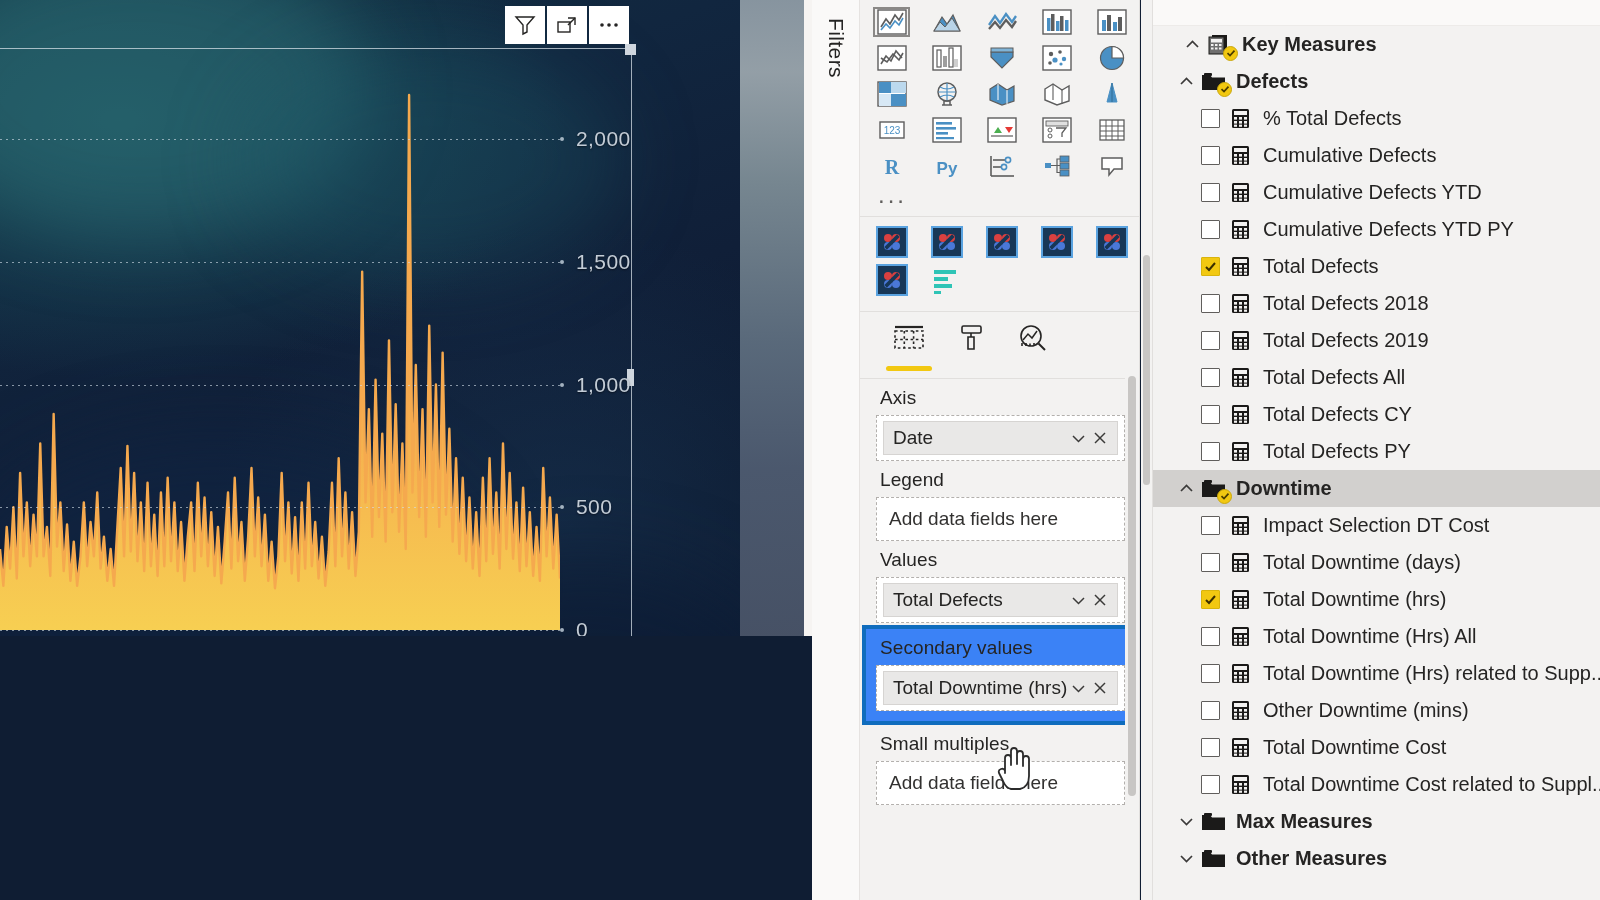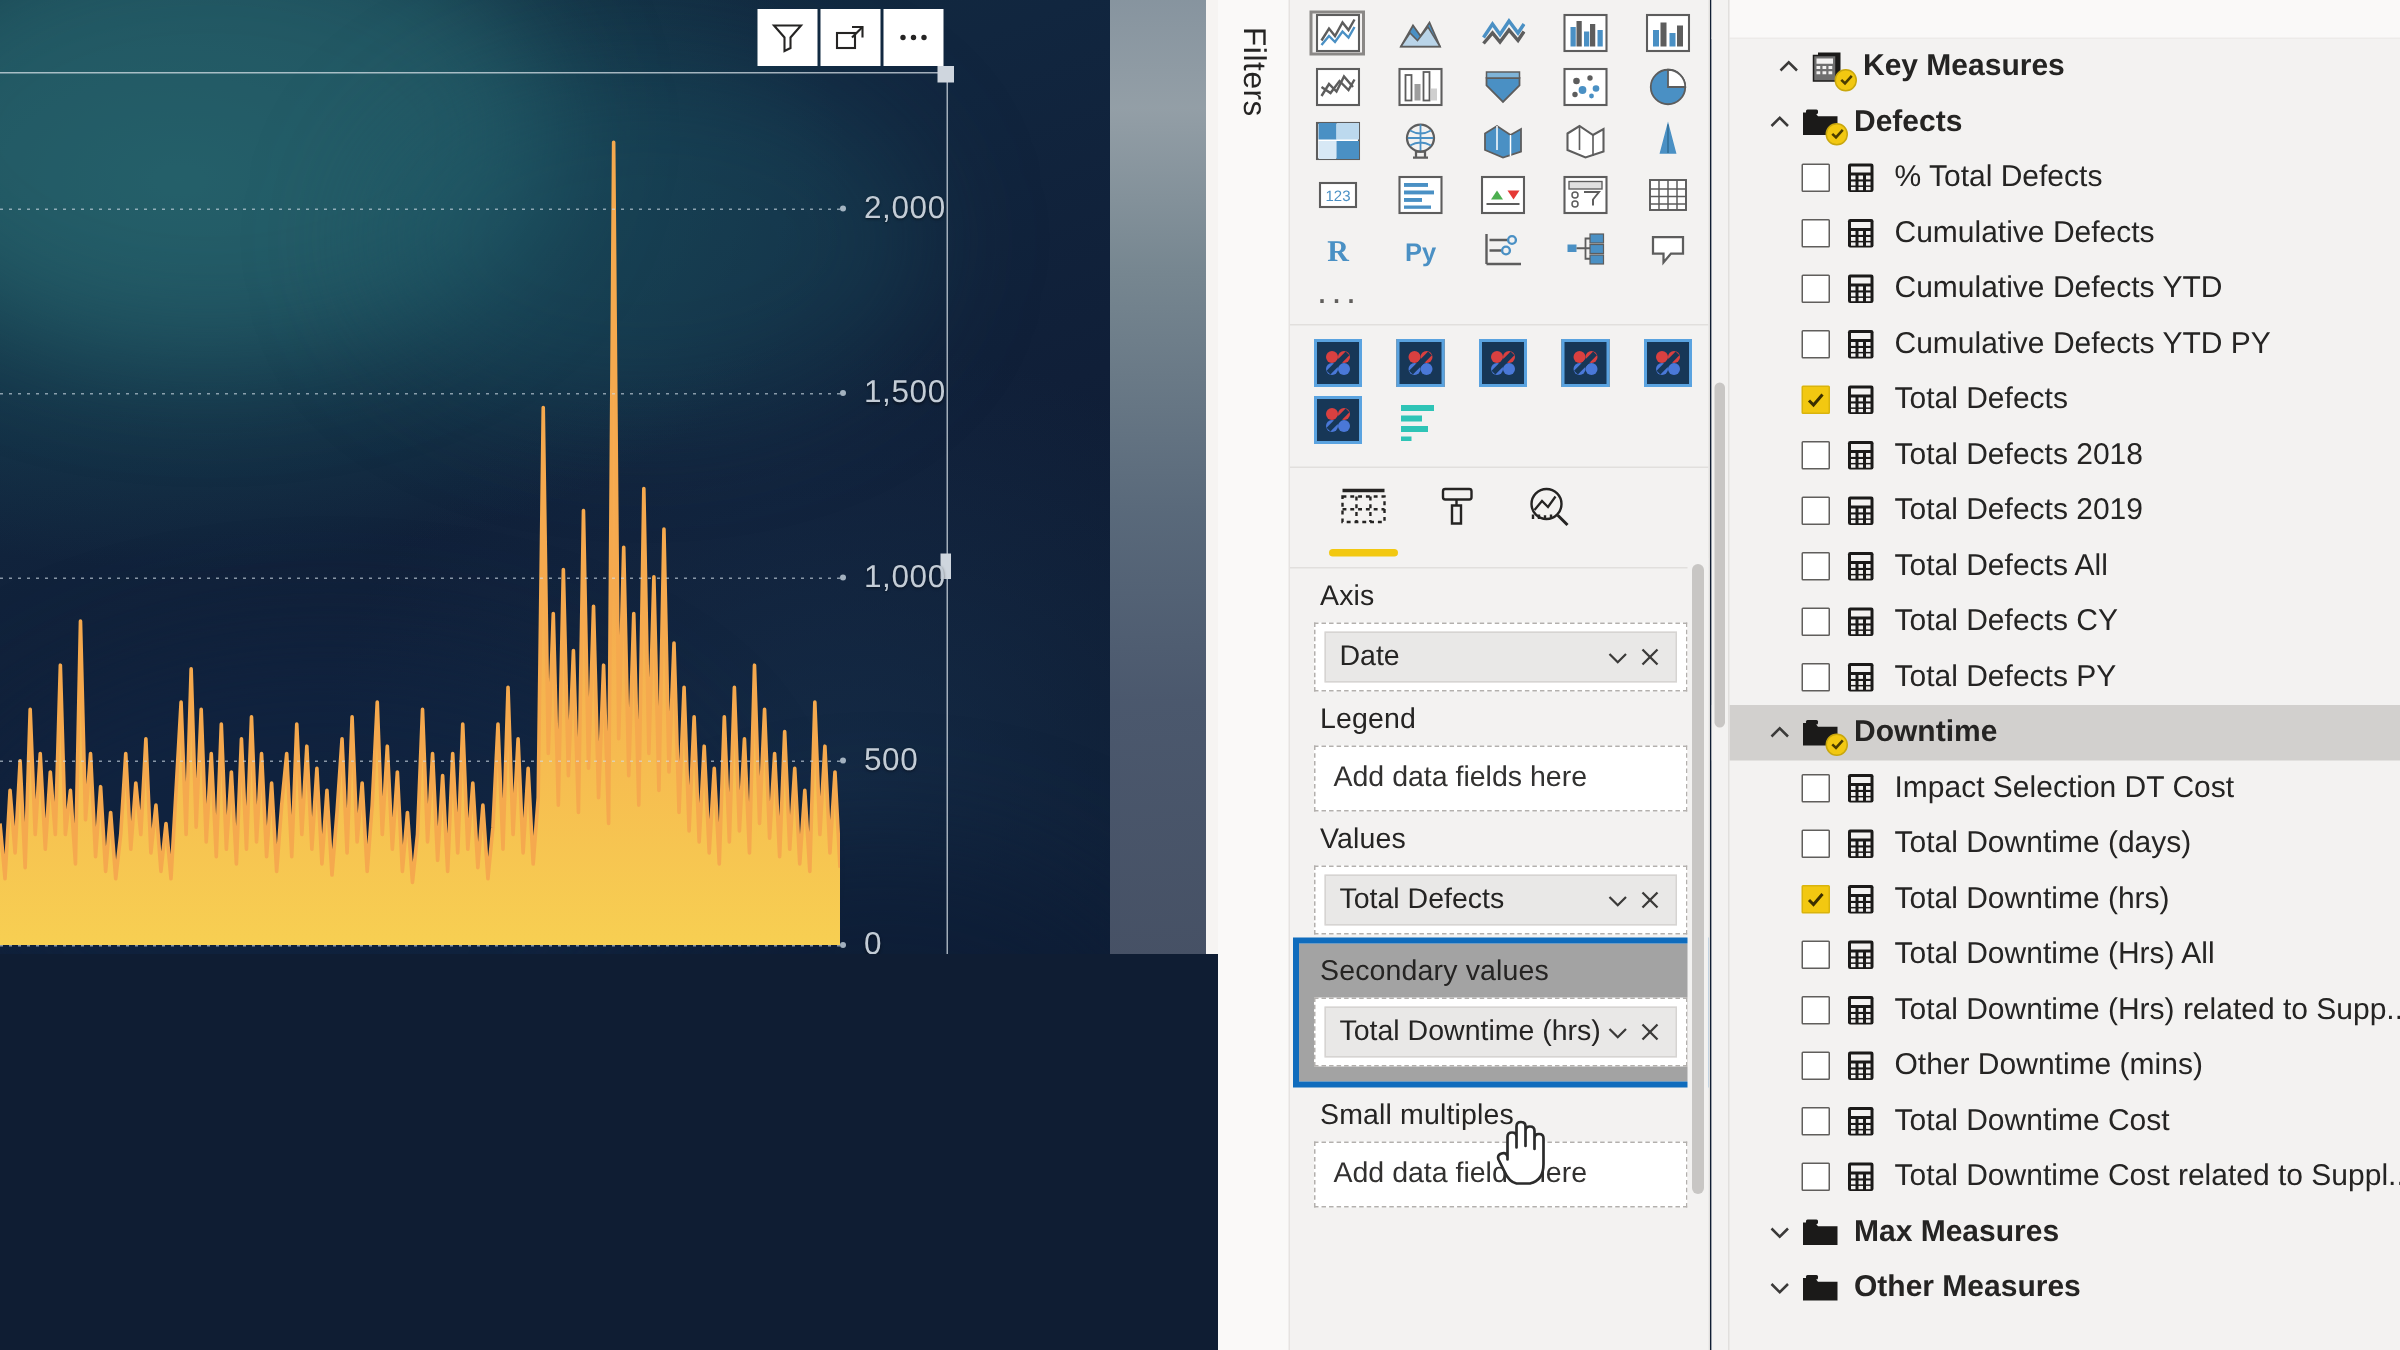--- a/index.html
+++ b/index.html
@@ -164,21 +164,21 @@
   }
   .chip-label { flex: 1; white-space: nowrap; overflow: hidden; }
   .chip-btn { width: 22px; height: 22px; display: flex; align-items: center; justify-content: center; cursor: pointer; }
   .placeholder-drop {
     border: 1px dashed #b3b0ad; background: #ffffff; height: 44px;
     display: flex; align-items: center; padding-left: 12px;
     font-size: 19px; color: #323130; margin-bottom: 2px;
   }
   .well-highlight {
     outline: 4px solid #0f6cbd; outline-offset: 0px;
-    background: #a3a3a3; padding: 4px 10px 8px 10px; margin: 6px -10px 12px -10px;
+    background: #3b82f6; padding: 4px 10px 8px 10px; margin: 6px -10px 12px -10px;
   }
   .well-highlight .well-title { margin-top: 4px; }
 
   
   #viz-scroll {
     position: absolute; right: 0px; top: 372px; width: 14px; height: 528px;
     background: #f3f2f1;
   }
   #viz-scroll-thumb {
     position: absolute; left: 3px; top: 4px; width: 8px; height: 420px;

